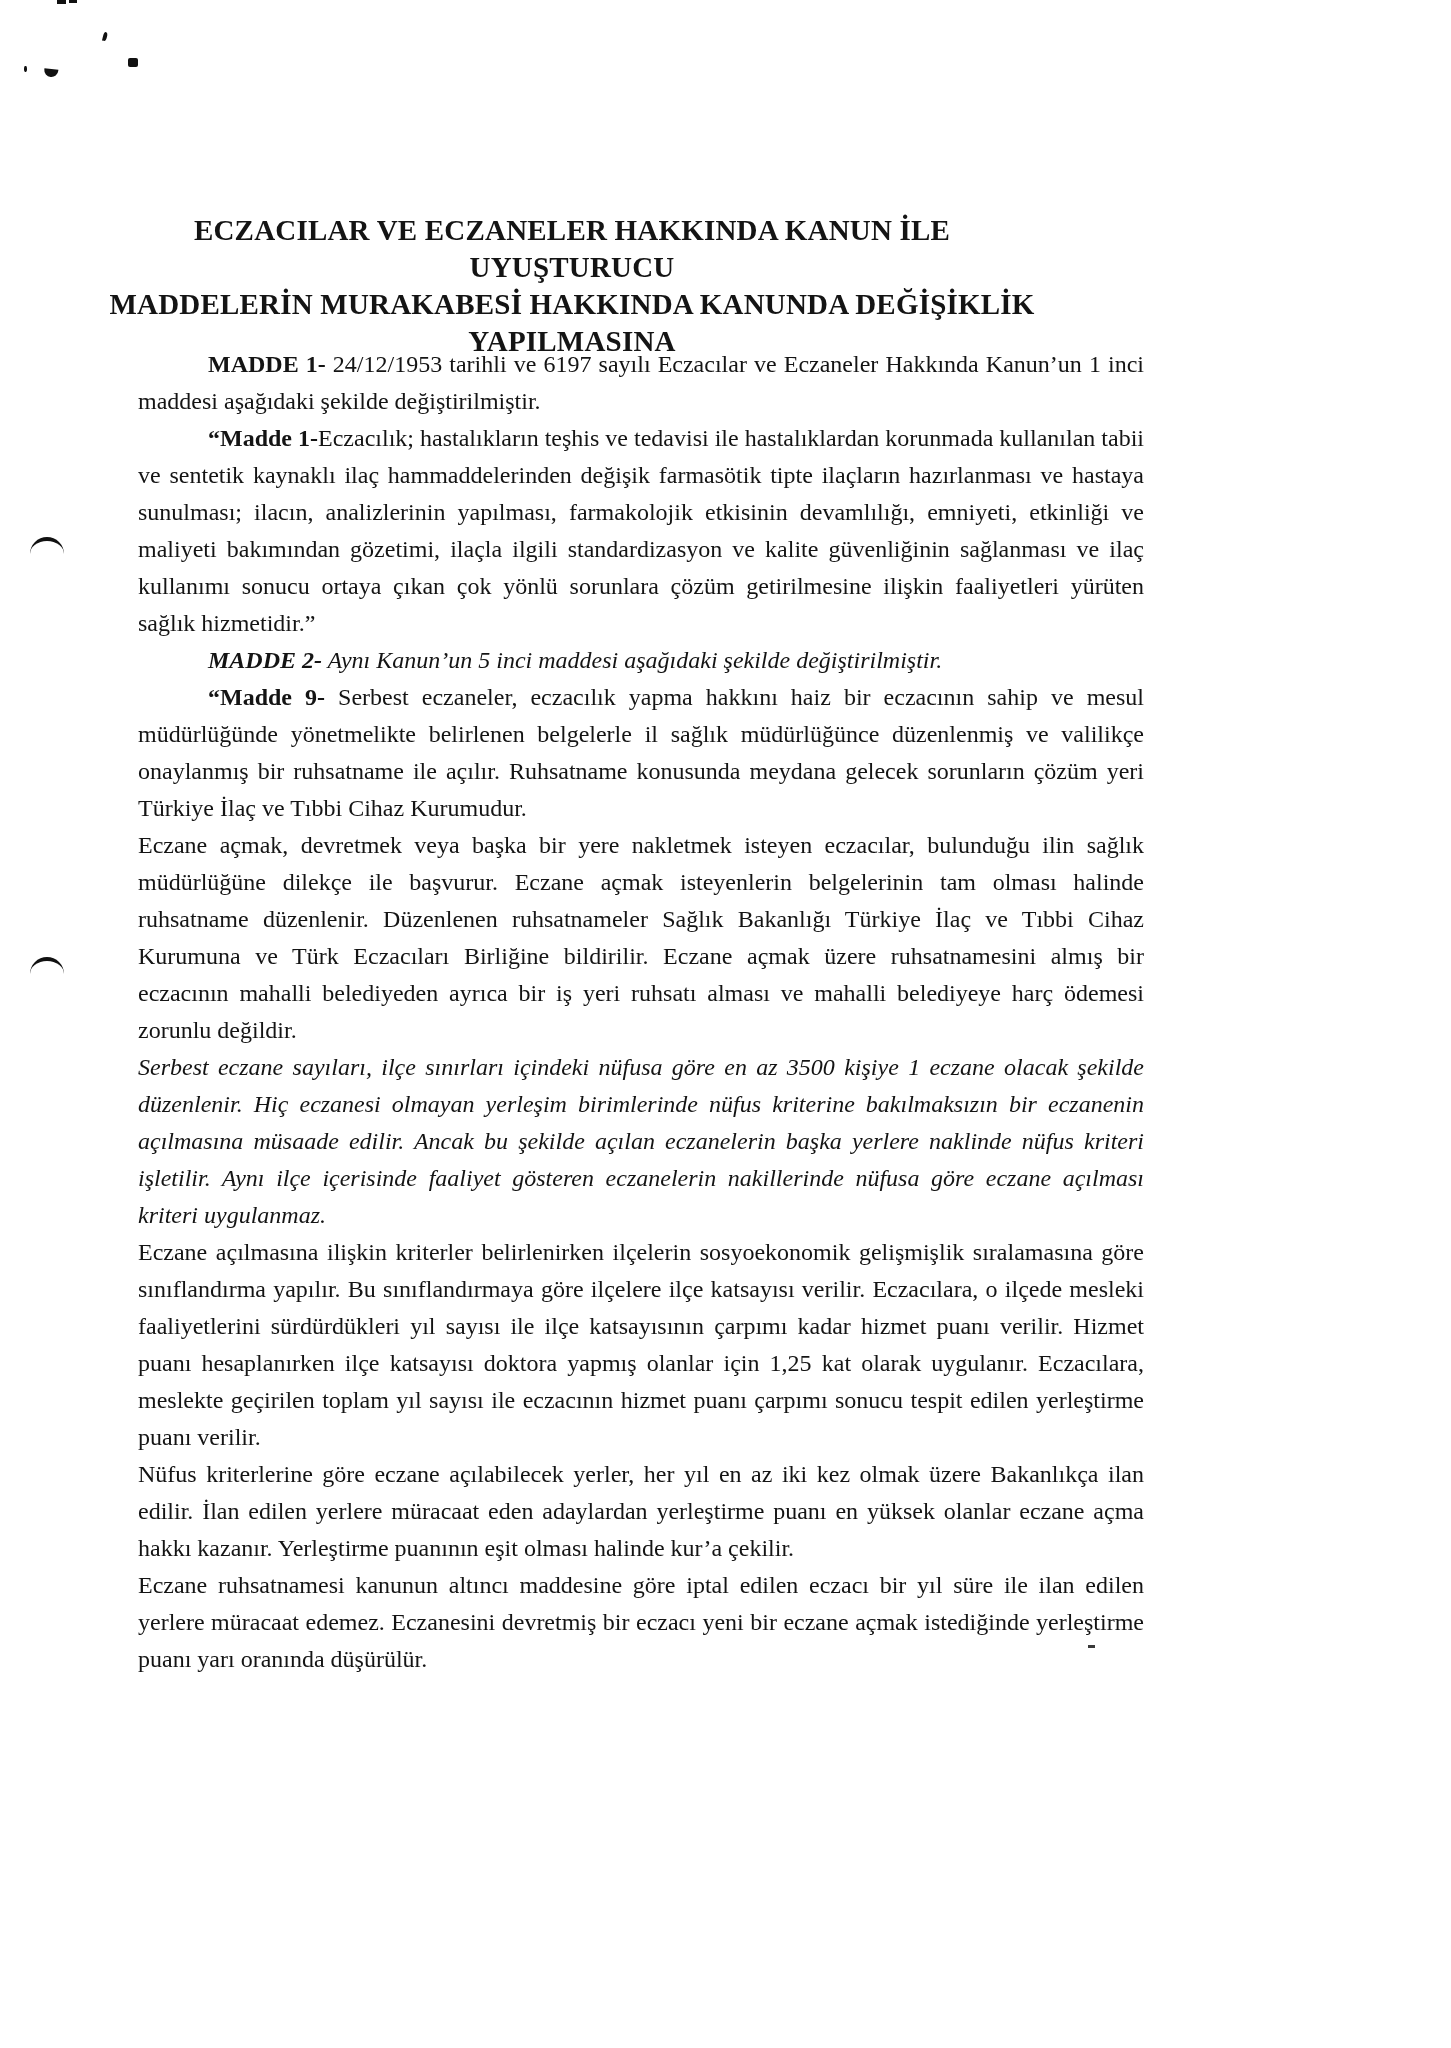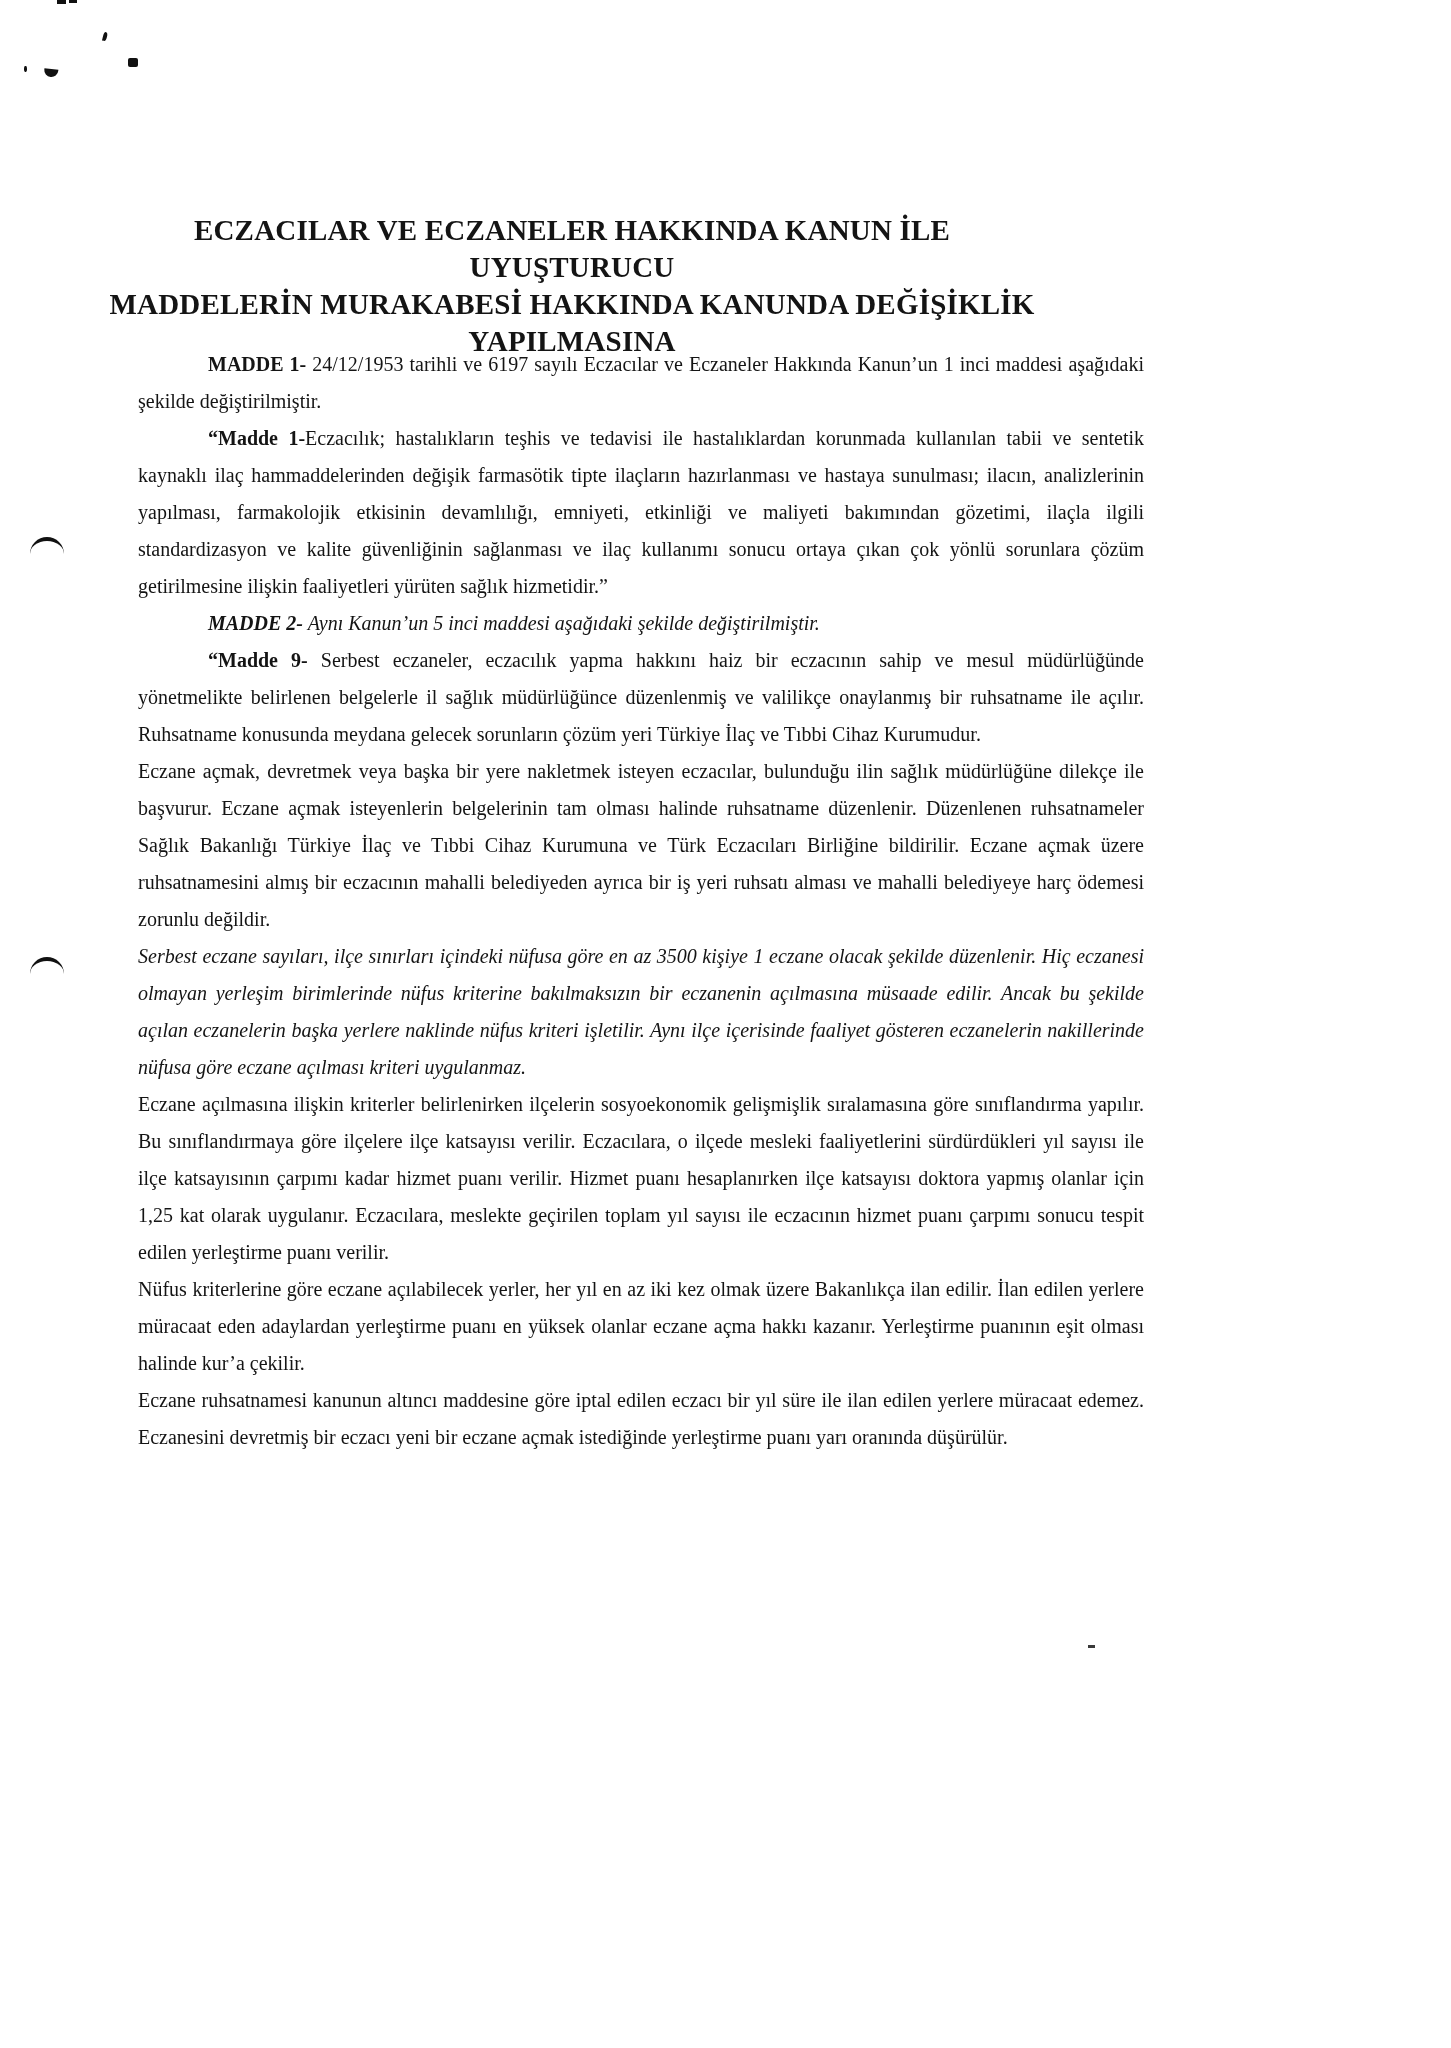--- a/index.html
+++ b/index.html
@@ -26,21 +26,21 @@
     font-size: 29px;
     line-height: 37px;
     letter-spacing: 0.2px;
     margin-top: 28px;
   }
   .doc-body {
     position: absolute;
     left: 138px;
     top: 346px;
     width: 1006px;
-    font-size: 20px;
+    font-size: 24px;
     line-height: 37px;
     text-align: justify;
   }
   .doc-body p { margin: 0; }
   .indent { text-indent: 70px; }
   .p2 { margin-top: 28px; font-family: Liberation Serif, serif; }
   .p3 { margin-top: 24px; font-style: italic; }
   .p4 { margin-top: 0; }
   .p5 { margin-top: 12px; }
   .p6 { margin-top: 16px; font-style: italic; }

